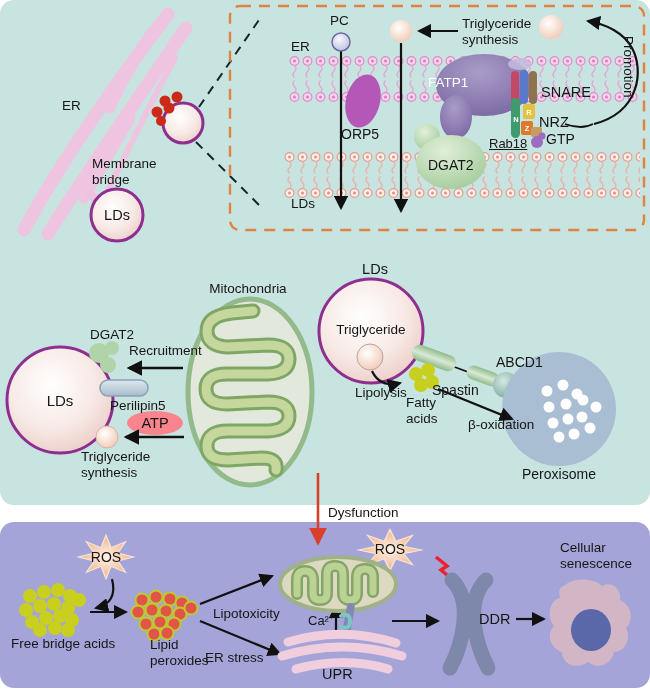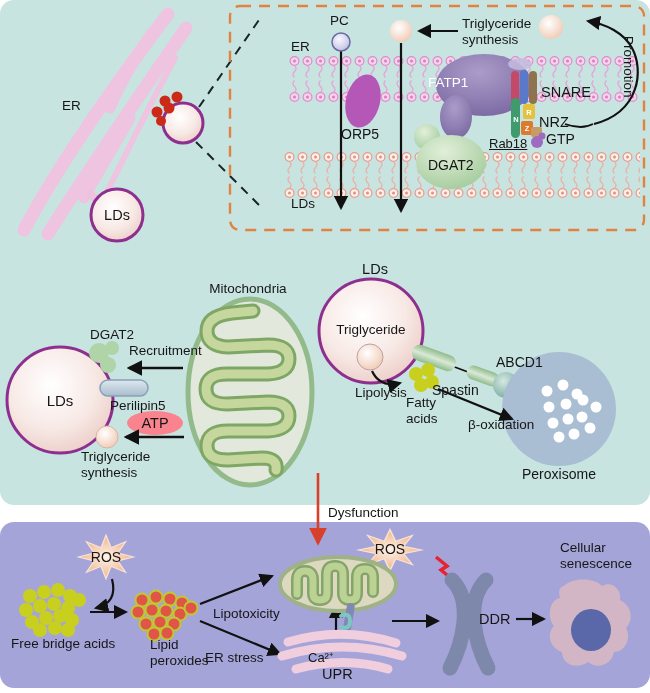--- a/index.html
+++ b/index.html
@@ -300,20 +300,22 @@
       <path d="M 486 580 C 464 602 476 645 488 668"></path>
     </g>
 
     <g>
       <path d="M 565 585 C 575 577 595 578 602 586 C 612 580 622 590 620 600 C 632 606 634 620 626 628 C 632 640 624 652 614 652 C 612 664 598 670 588 662 C 576 670 562 664 562 652 C 550 648 546 634 554 626 C 546 616 550 600 560 598 C 558 588 560 588 565 585 Z" fill="#d2b6c6"></path>
       <ellipse cx="591" cy="630" rx="20" ry="21" fill="#5a67a8"></ellipse>
     </g>
   </svg>
 
   <div class="lbl" style="left:62px;top:98px;">ER</div>
+  <div class="lbl" style="left:92px;top:156px;">Membrane
+bridge</div>
   <div class="lbl ctr" style="left:95px;top:207px;width:44px;font-size:14.5px;">LDs</div>
 
   <div class="lbl" style="left:291px;top:39px;">ER</div>
   <div class="lbl" style="left:330px;top:13px;">PC</div>
   <div class="lbl" style="left:462px;top:16px;">Triglyceride
 synthesis</div>
   <div class="lbl rot" style="left:636px;top:36px;width:92px;">Promotion</div>
   <div class="lbl white" style="left:428px;top:75px;">FATP1</div>
   <div class="lbl" style="left:341px;top:126px;font-size:14px;">ORP5</div>
   <div class="lbl" style="left:428px;top:157px;font-size:14px;">DGAT2</div>
@@ -344,19 +346,19 @@
 
   <div class="lbl" style="left:328px;top:505px;">Dysfunction</div>
 
   <div class="lbl ctr" style="left:86px;top:549px;width:40px;font-size:14px;">ROS</div>
   <div class="lbl ctr" style="left:370px;top:541px;width:40px;font-size:14px;">ROS</div>
   <div class="lbl" style="left:11px;top:636px;">Free bridge acids</div>
   <div class="lbl" style="left:122px;top:637px;margin-left:28px;">Lipid
 peroxides</div>
   <div class="lbl" style="left:213px;top:606px;">Lipotoxicity</div>
   <div class="lbl" style="left:205px;top:650px;">ER stress</div>
-  <div class="lbl" style="left:308px;top:650px;font-size:13px;">Ca²⁺</div>
+  <div class="lbl" style="left:308px;top:613px;font-size:13px;">Ca²⁺</div>
   <div class="lbl" style="left:322px;top:666px;font-size:14.5px;">UPR</div>
   <div class="lbl" style="left:479px;top:611px;font-size:14.5px;">DDR</div>
   <div class="lbl" style="left:560px;top:540px;">Cellular
 senescence</div>
 
 </div>
 
 </body></html>

